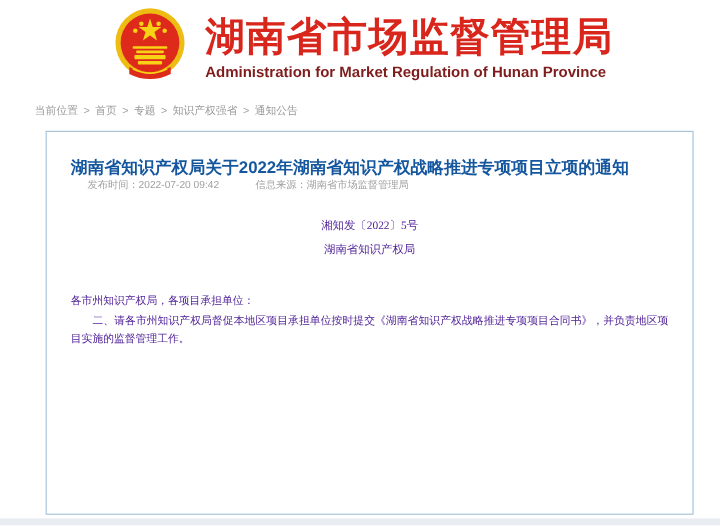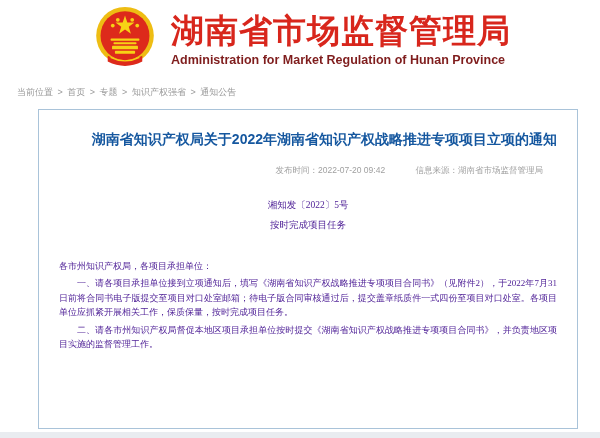--- a/index.html
+++ b/index.html
@@ -18,37 +18,37 @@
   .site-title-cn{
     color:#d8261c;font-size:33px;font-weight:bold;line-height:1.1;
     letter-spacing:1px;white-space:nowrap;
   }
   .site-title-en{
     color:#7f1d1d;font-size:12.5px;font-weight:bold;margin-top:3px;
     white-space:nowrap;
   }
   
   .breadcrumb{
-    padding:6px 0 8px 16px;font-size:9px;color:#999;
+    padding:6px 0 8px 28px;font-size:9px;color:#999;
   }
   .breadcrumb span{margin:0 1px;}
   .crumb{cursor:pointer;}
   
   .content-box{
     box-sizing:border-box;
     margin:2px auto 0 38px;width:540px;height:320px;
     border:1px solid #a9c3d9;background:#ffffff;
     padding:0 20px;overflow:hidden;
   }
   .article-title{
-    margin-top:20px;text-align:right;
+    margin-top:20px;text-align:left;
     color:#15579f;font-size:14px;font-weight:bold;line-height:1.35;
   }
   .article-meta{
-    margin-top:16px;text-align:right;font-size:8.5px;color:#a0a0a0;
+    margin-top:0;text-align:left;font-size:8.5px;color:#a0a0a0;
   }
   .article-meta .meta-item{margin:0 14px;}
   .doc{
     font-family:"Liberation Serif","DejaVu Serif",serif;
     color:#4c1d95;
   }
   .doc-head{
     margin-top:18px;text-align:center;font-size:9.5px;line-height:20px;
   }
   .doc-body{
@@ -107,24 +107,23 @@
   <div class="article-title">湖南省知识产权局关于2022年湖南省知识产权战略推进专项项目立项的通知</div>
 
   <div class="article-meta">
     <span class="meta-item"><span>发布时间：</span><span>2022-07-20 09:42</span></span>
     <span class="meta-item"><span>信息来源：</span><span>湖南省市场监督管理局</span></span>
   </div>
 
   <div class="doc">
     <div class="doc-head">
       <div>湘知发〔2022〕5号</div>
-      <div>按时完成项目任务</div>
+      <div>湖南省知识产权局</div>
     </div>
     <div class="doc-body">
       <p class="salutation">各市州知识产权局，各项目承担单位：</p>
-      <p>一、请各项目承担单位接到立项通知后，填写《湖南省知识产权战略推进专项项目合同书》（见附件2），于2022年7月31日前将合同书电子版提交至项目对口处室邮箱；待电子版合同审核通过后，提交盖章纸质件一式四份至项目对口处室。各项目单位应抓紧开展相关工作，保质保量，按时完成项目任务。</p>
       <p>二、请各市州知识产权局督促本地区项目承担单位按时提交《湖南省知识产权战略推进专项项目合同书》，并负责地区项目实施的监督管理工作。</p>
 
     </div>
   </div>
 </div>
 
 <div class="footer-strip"></div>
 
 </body></html>

